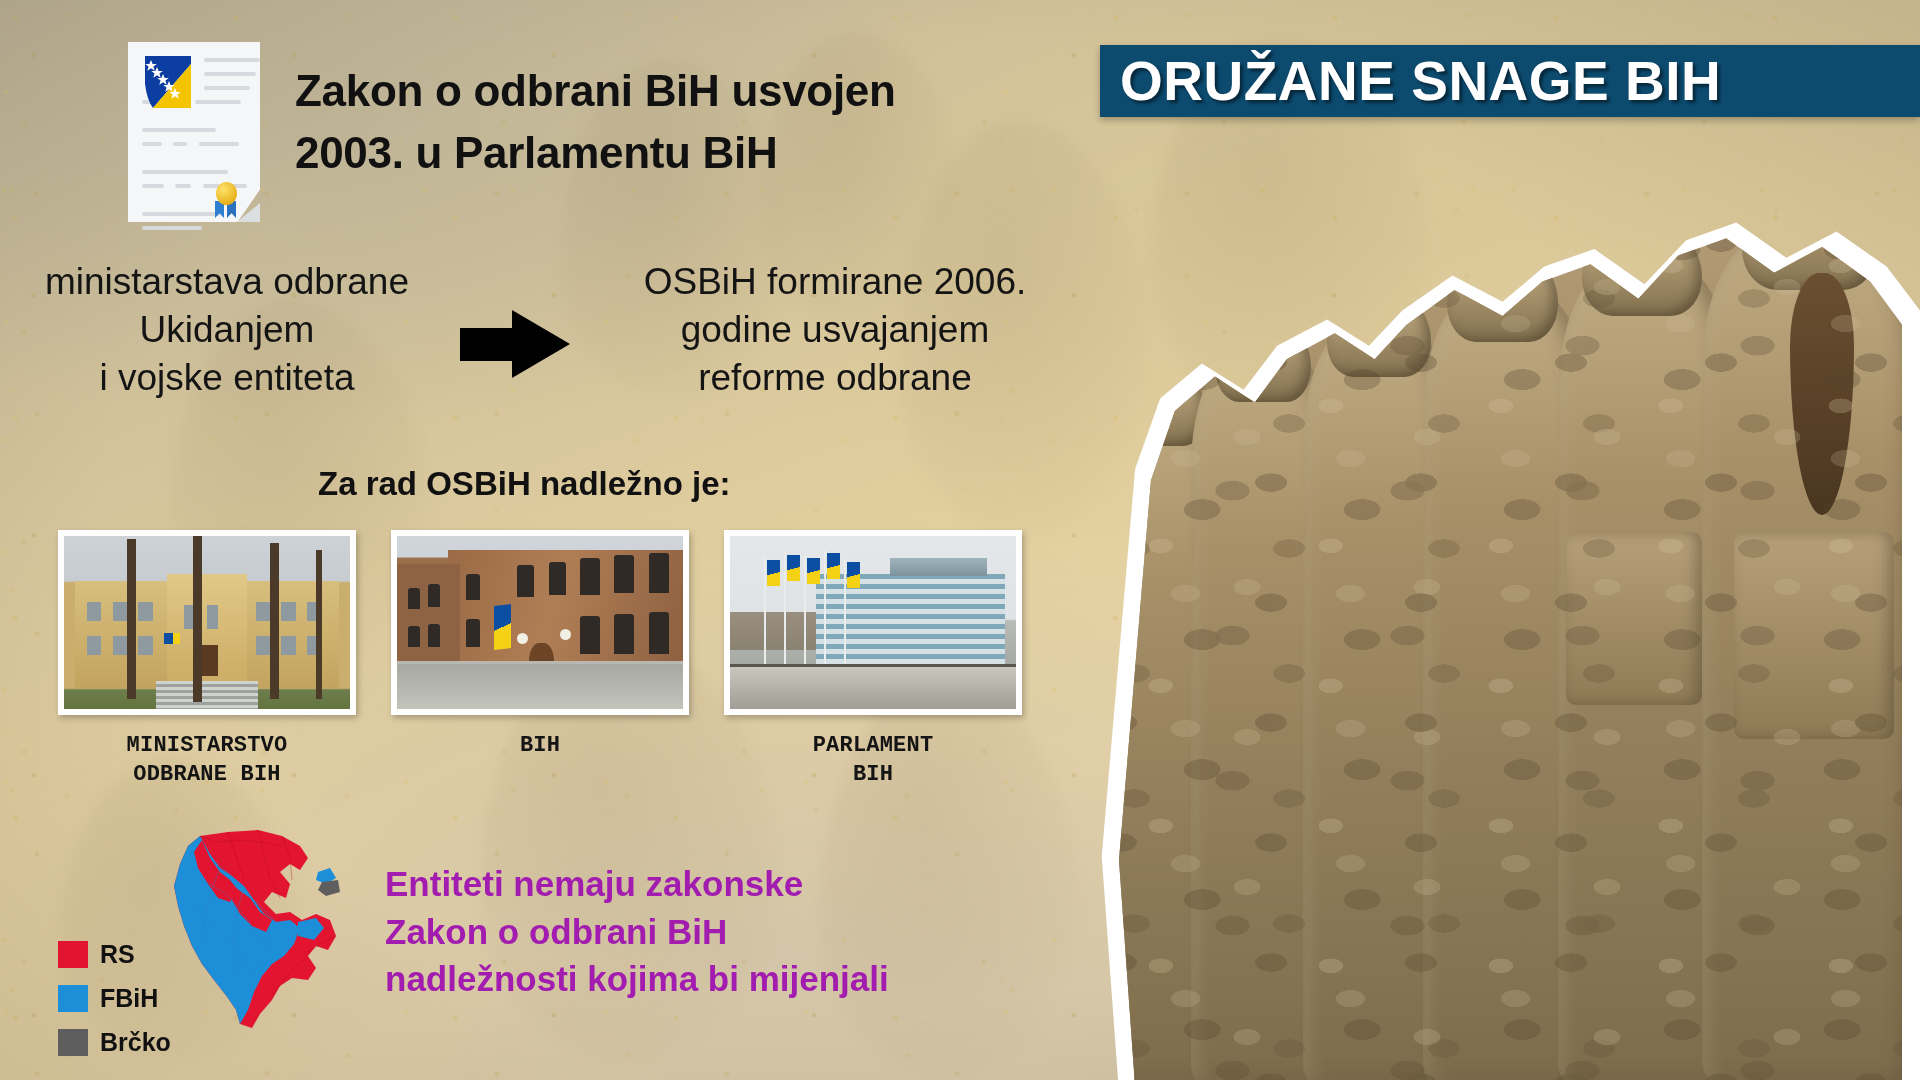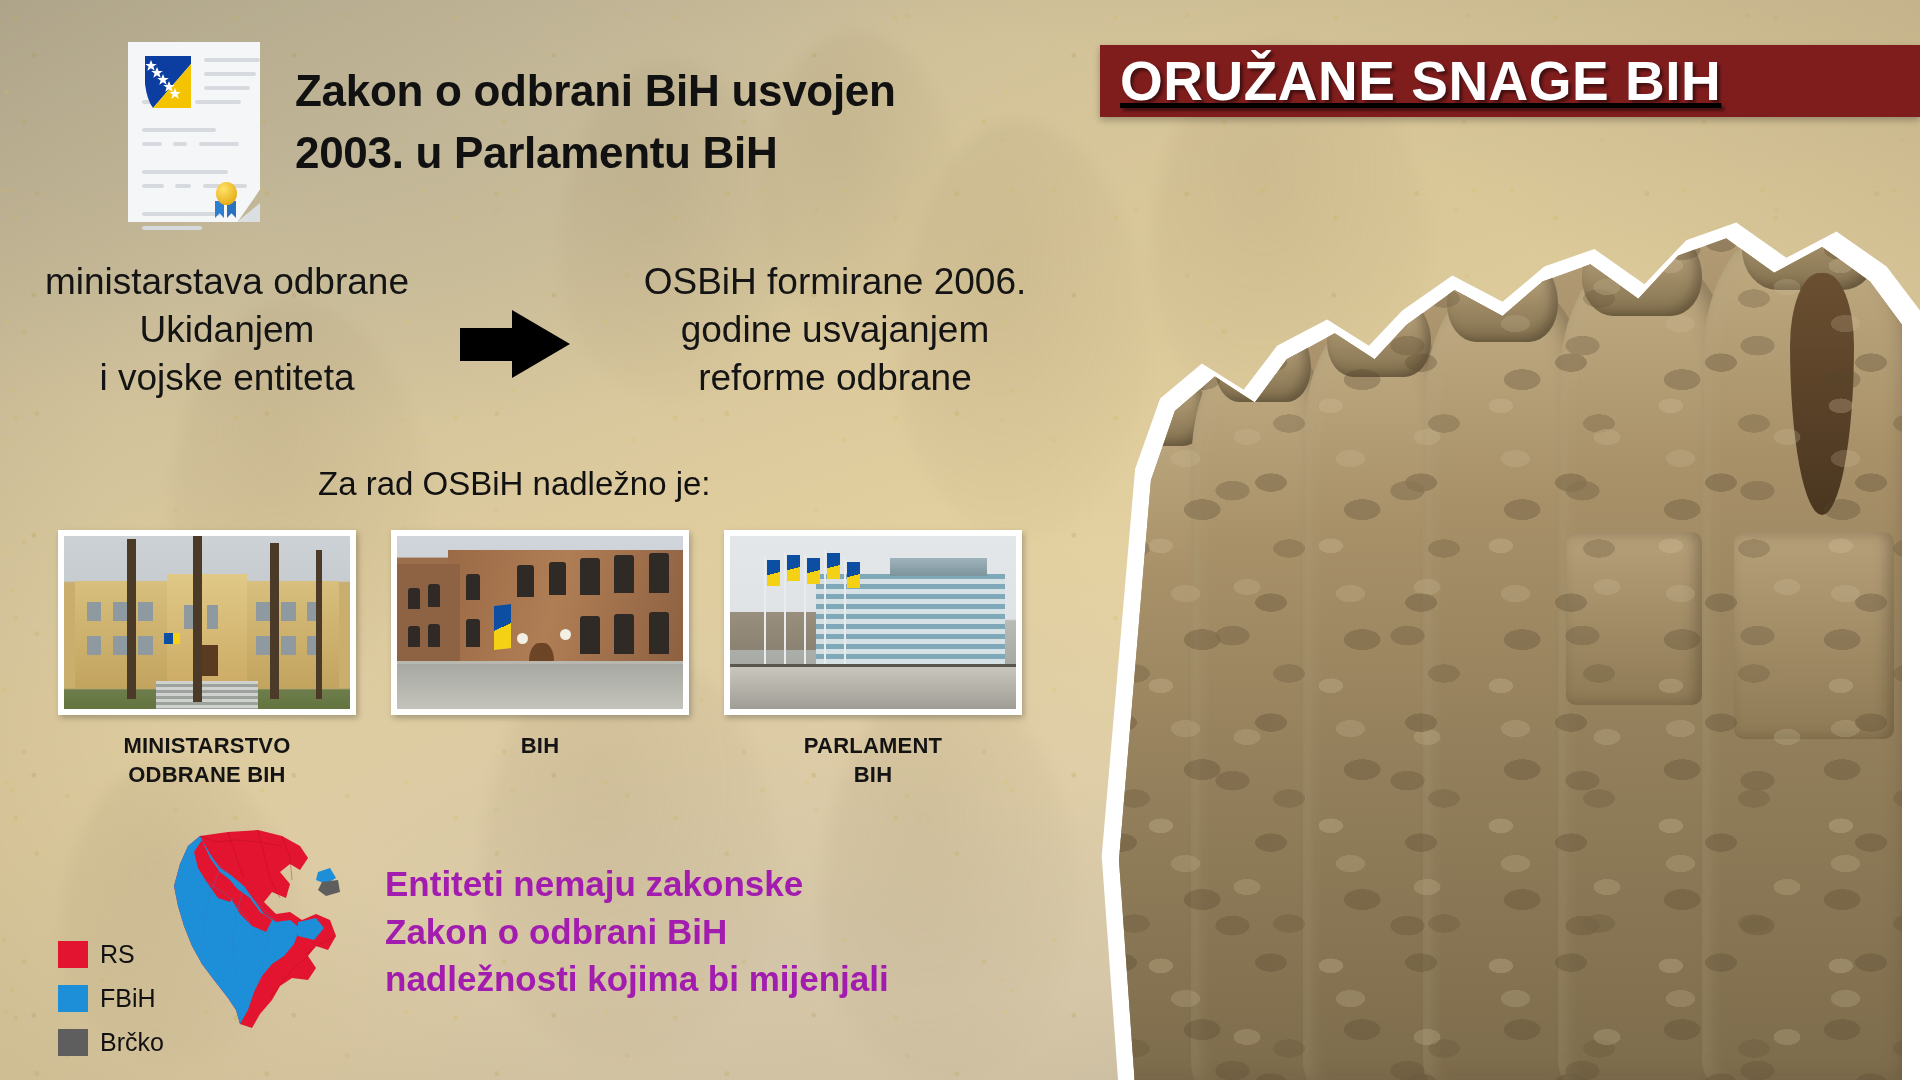--- a/index.html
+++ b/index.html
@@ -41,23 +41,22 @@
   .bg-ghost{position:absolute;inset:0;opacity:.30;}
   .gblob{position:absolute;border-radius:46% 54% 50% 50%/60% 58% 42% 40%;
     background:radial-gradient(ellipse at 40% 35%, rgba(150,132,98,.55), rgba(170,152,115,.18) 70%, transparent 80%);
     filter:blur(7px);}
   .bg-vig{position:absolute;inset:0;
     background:radial-gradient(ellipse 78% 86% at 46% 48%, transparent 52%, rgba(120,106,80,.30) 100%);}
 
   
   .title-banner{
     position:absolute;left:1100px;top:45px;right:0;height:72px;
-    background:#7f1d1d;display:flex;align-items:center;padding-left:20px;
+    background:#0c4a6e;display:flex;align-items:center;padding-left:20px;
     box-shadow:0 3px 7px rgba(0,0,0,.28);
-    text-decoration:underline;
   }
   .title-banner .t{
     color:#fff;font-size:55px;font-weight:bold;letter-spacing:.5px;
     white-space:nowrap;text-shadow:3px 3px 3px rgba(0,0,0,.45);
     font-family:"Liberation Sans",sans-serif;
   }
 
   
   .doc{position:absolute;left:128px;top:42px;width:132px;height:180px;}
   .doc-paper{position:absolute;inset:0;background:#f5f6f7;
@@ -83,25 +82,25 @@
   .col-left{position:absolute;left:12px;top:258px;width:430px;text-align:center;}
   .col-right{position:absolute;left:610px;top:258px;width:450px;text-align:center;}
   .col-left div,.col-right div{font-size:37px;color:#141414;line-height:1.30;}
 
   .arrow{position:absolute;left:460px;top:310px;width:110px;height:68px;}
   .arrow-shaft{position:absolute;left:0;top:18px;width:62px;height:33px;background:#000;}
   .arrow-head{position:absolute;left:52px;top:0;width:58px;height:68px;background:#000;
     clip-path:polygon(0 0,100% 50%,0 100%);}
 
   
-  .sec-head{position:absolute;left:318px;top:465px;font-size:33px;font-weight:normal;color:#111;}
+  .sec-head{position:absolute;left:318px;top:465px;font-size:33px;font-weight:bold;color:#111;}
 
   
   .cards{position:absolute;left:58px;top:530px;display:flex;gap:35px;}
-  .card{width:298px;}
+  .card{width:298px;font-family:Liberation Mono, monospace;}
   .photo{width:298px;height:185px;background:#fff;padding:6px 6px 6px 6px;
     box-shadow:2px 3px 6px rgba(0,0,0,.25);box-sizing:border-box;}
   .photo-in{width:100%;height:100%;position:relative;overflow:hidden;}
   .cap{margin-top:17px;text-align:center;font-size:22px;font-weight:bold;
     color:#141414;line-height:1.30;letter-spacing:.2px;}
 
   
   .p1{background:linear-gradient(#cdd2d6 0%,#c7ccd1 26%,#c9ae6e 27%,#c9ae6e 88%,#6d7d4c 89%,#63743f 100%);}
   .p1 .fac{position:absolute;left:4%;top:26%;width:92%;height:62%;
     background:linear-gradient(#d8bf7d,#c2a45f);}
@@ -145,21 +144,21 @@
     background:linear-gradient(#c8c6bd,#9f9d95);}
   .p3 .wall{position:absolute;left:0;bottom:18%;width:100%;height:8%;background:#57564f;}
 
   
   .map-wrap{position:absolute;left:140px;top:828px;width:230px;height:215px;}
   .map-wrap svg{display:block;}
 
   .legend{position:absolute;left:58px;top:940px;}
   .lg-row{display:flex;align-items:center;margin-bottom:15px;}
   .sw{width:30px;height:27px;margin-right:12px;}
-  .lg-row span{font-size:25px;font-weight:normal;color:#111;}
+  .lg-row span{font-size:25px;font-weight:bold;color:#111;}
 
   
   .bottom-txt{position:absolute;left:385px;top:860px;width:620px;}
   .bottom-txt div{font-size:35px;font-weight:bold;color:#a21caf;line-height:1.36;}
 
   
   .soldiers{position:absolute;left:1085px;top:205px;width:835px;height:880px;}
   .sold-outline{position:absolute;inset:0;
     background:#fff;
     clip-path:polygon(

